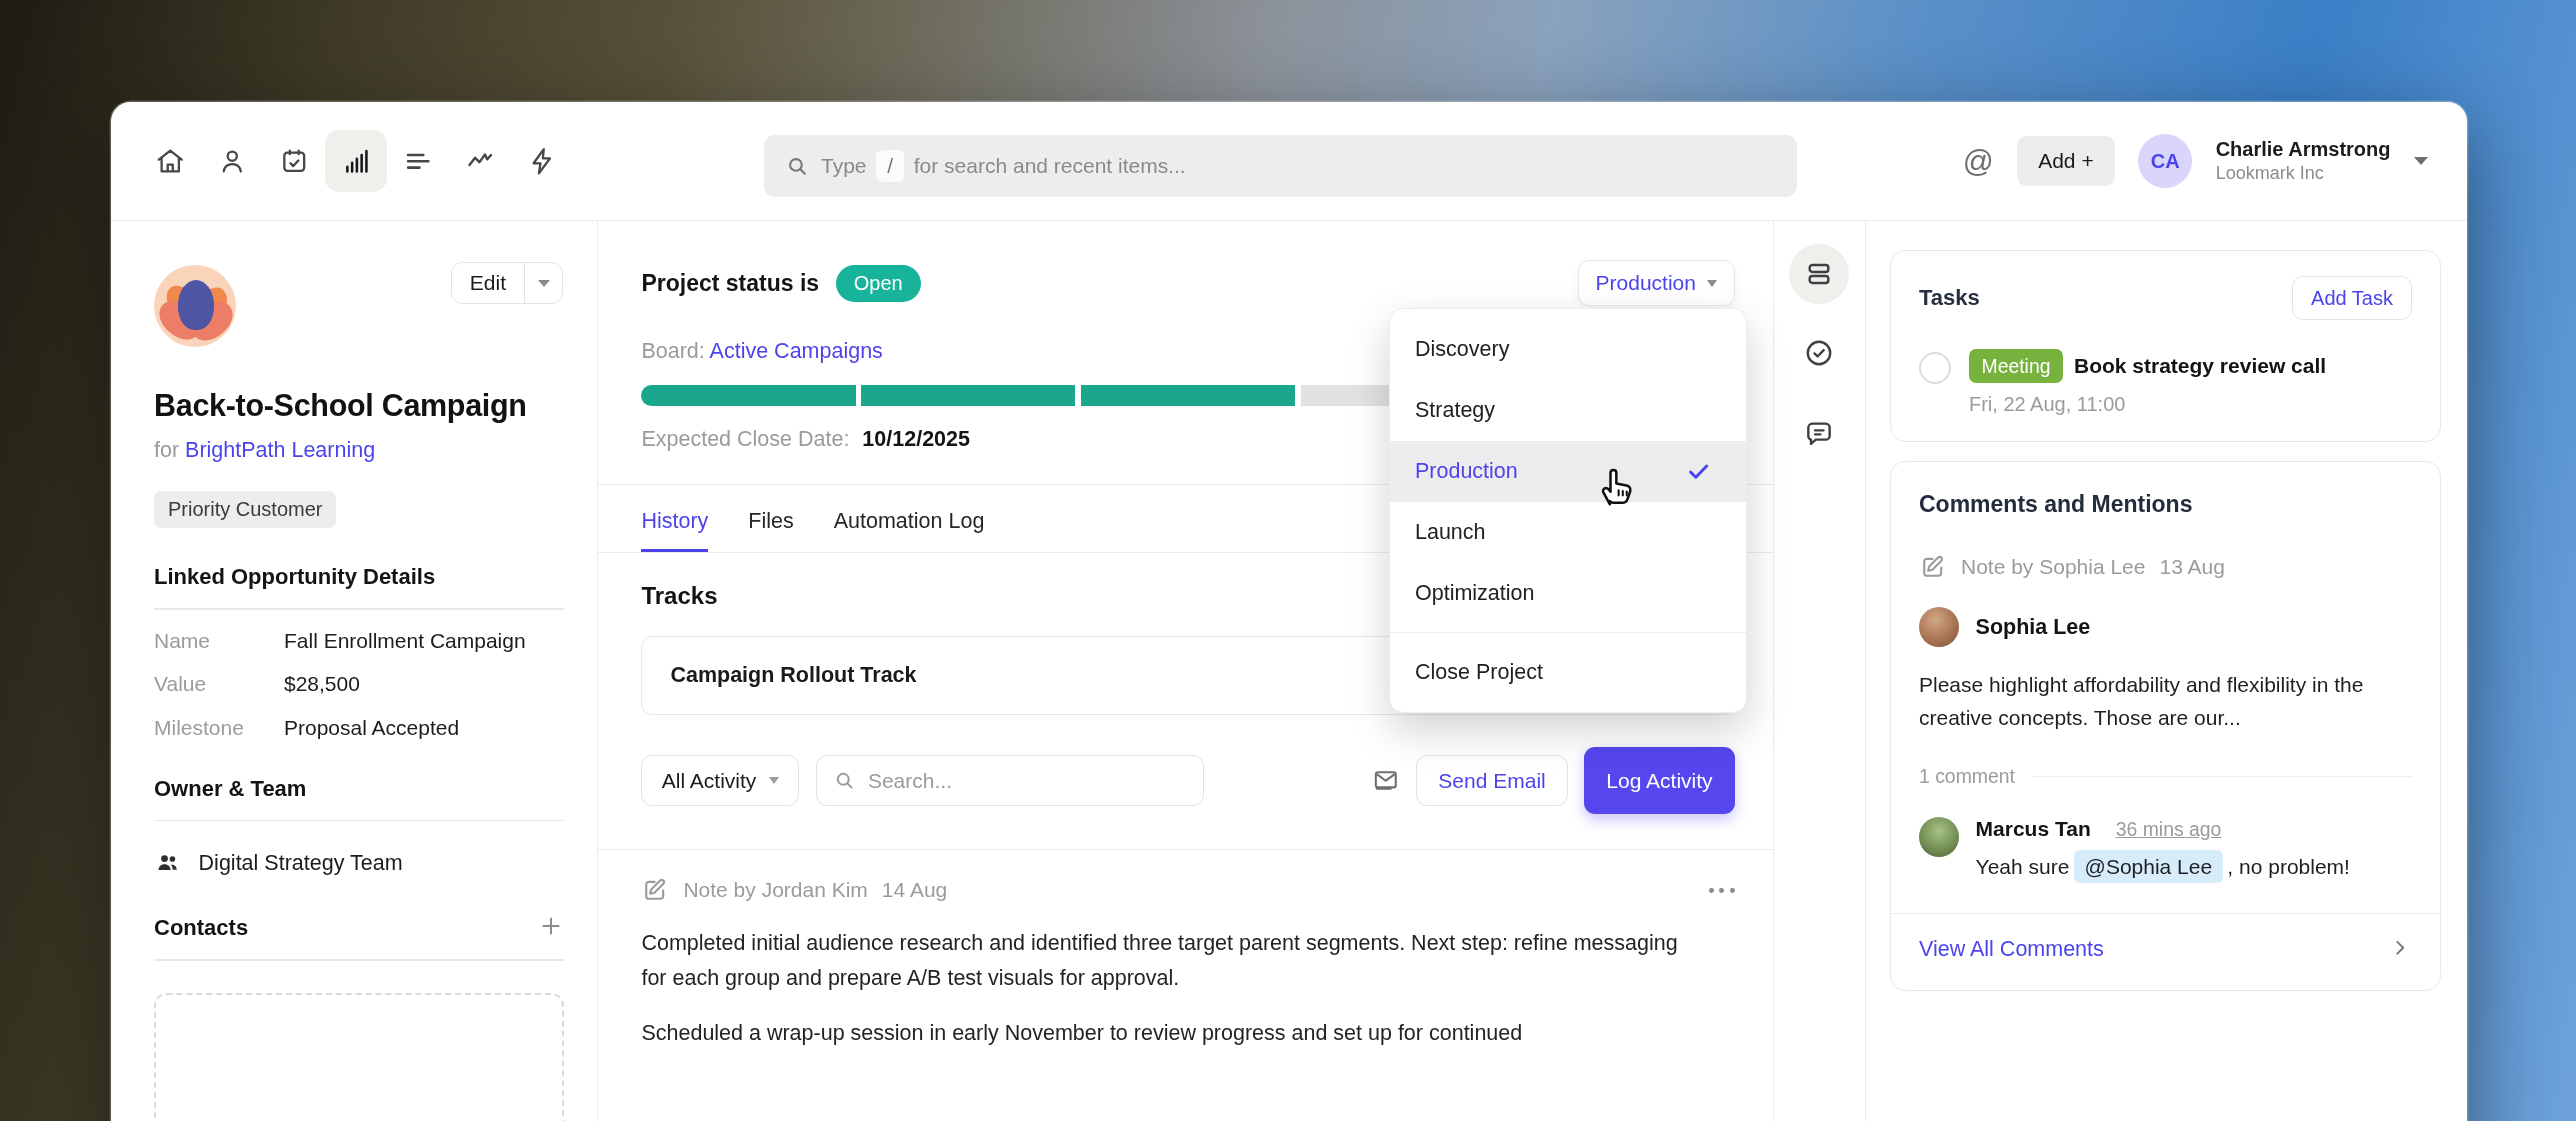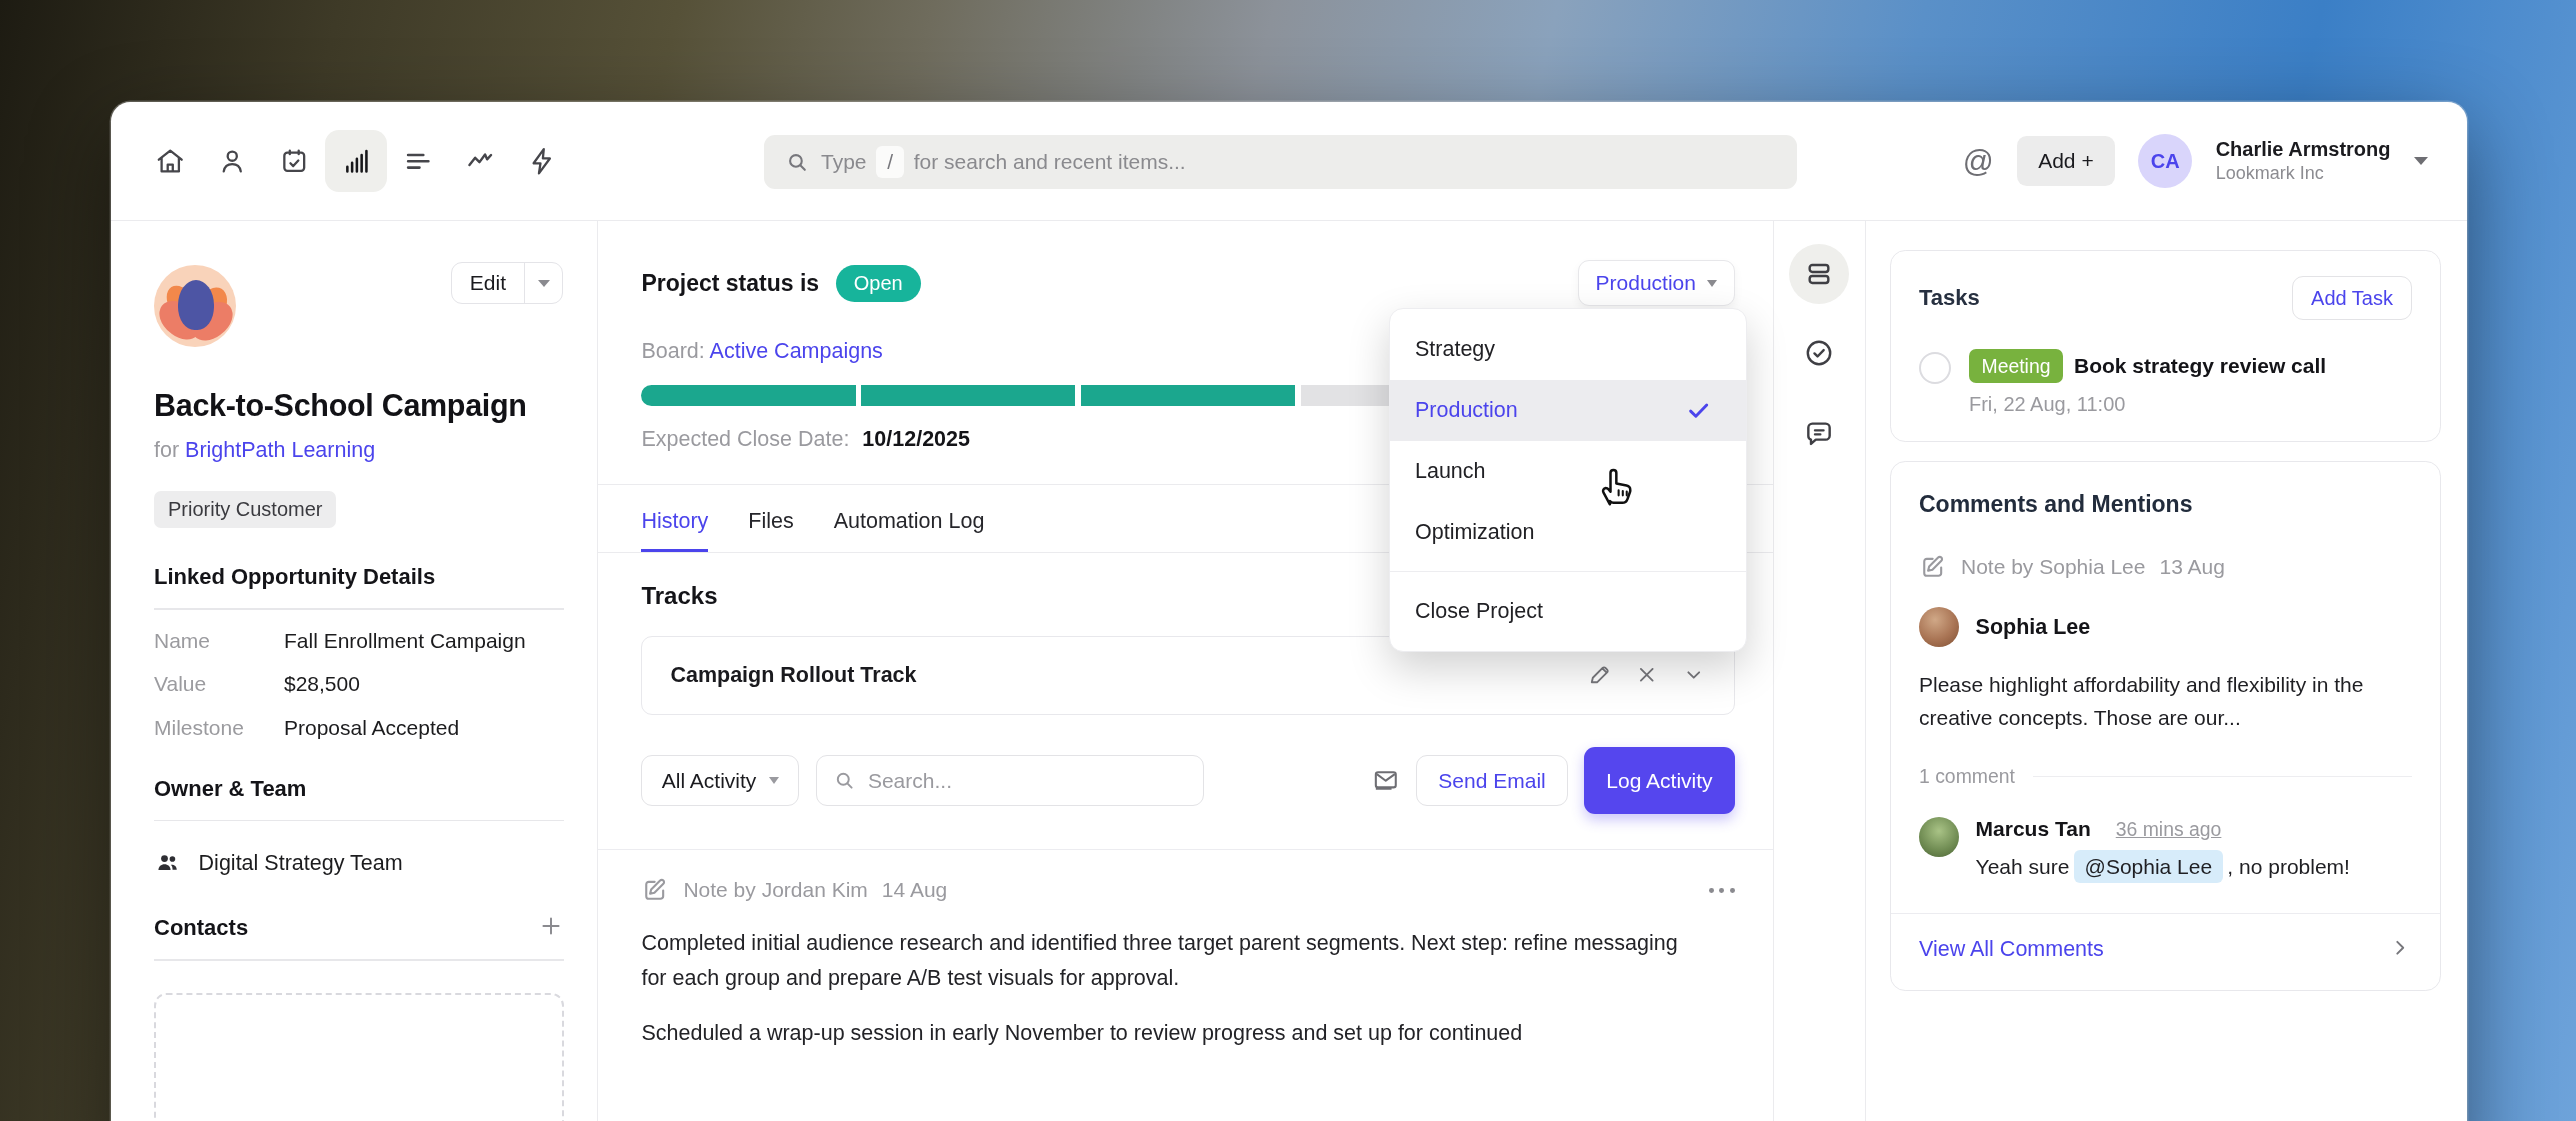--- a/index.html
+++ b/index.html
@@ -8,21 +8,21 @@
     background:linear-gradient(103deg,#1d1b12 0%,#3e3a27 12%,#565138 24%,#6f6c5d 33%,#8c929a 45%,#8aa2bc 55%,#5a90c8 68%,#3b7fc6 82%,#6ea3da 100%); }
   .window { position:absolute; left:111px; top:102px; width:2356px; height:1080px;
     background:#fff; border-radius:19.4px; overflow:hidden;
     box-shadow:0 28px 83px rgba(0,0,0,.45), 0 0 0 1.4px rgba(255,255,255,.28); }
 
   
   .topbar { height:119px; border-bottom:1.4px solid #ebebee; position:relative; display:flex; align-items:center; }
   .nav-icons { display:flex; margin-left:28px; }
   .nav-btn { width:62px; height:62px; display:flex; align-items:center; justify-content:center; color:#46464b; }
   .nav-btn.active { background:#efefec; border-radius:14px; }
-  .searchbar { position:absolute; left:653px; top:33px; width:1033px; height:54px; background:#ededeb;
+  .searchbar { position:absolute; left:653px; top:33px; width:1033px; height:62px; background:#ededeb;
     border-radius:11px; display:flex; align-items:center; padding:0 21px; color:#8a8a8e; font-size:21px; }
   .searchbar .key { background:#fbfbfa; border-radius:6.2px; padding:4.2px 11px; margin:0 9.7px; color:#77777c; }
   .top-right { position:absolute; right:39px; display:flex; align-items:center; gap:23.5px; }
   .at { font-size:30.5px; color:#6e6e73; }
   .add-btn { background:#ececec; border-radius:9.7px; height:50px; padding:0 21px; display:flex; align-items:center;
     font-size:21px; color:#1b1b1f; }
   .ca-avatar { width:54px; height:54px; border-radius:50%; background:#d9d5fb; color:#4b44ec; font-weight:700;
     font-size:20px; display:flex; align-items:center; justify-content:center; }
   .who .nm { font-size:20px; font-weight:700; color:#1b1b1f; }
   .who .org { font-size:18px; color:#8c8c91; margin-top:2.8px; }
@@ -479,20 +479,21 @@
             <svg viewBox="0 0 24 24" width="23.5" height="23.5" fill="none" stroke="currentColor" stroke-width="2" stroke-linecap="round" stroke-linejoin="round">
                   <path d="m9.5 6 6 6-6 6"></path>
                 </svg>
           </span>
         </div>
       </div>
     </aside>
   </div>
 
   <div class="stage-menu">
+    <div class="menu-item">Discovery</div>
     <div class="menu-item">Strategy</div>
     <div class="menu-item selected">
       <span>Production</span>
       <svg viewBox="0 0 24 24" width="29" height="29" fill="none" stroke="#4b44ec" stroke-width="2.4" stroke-linecap="round" stroke-linejoin="round">
             <path d="m5.5 12.5 4.3 4.3L18.8 7.5"></path>
           </svg>
     </div>
     <div class="menu-item">Launch</div>
     <div class="menu-item">Optimization</div>
     <div class="menu-divider"></div>

